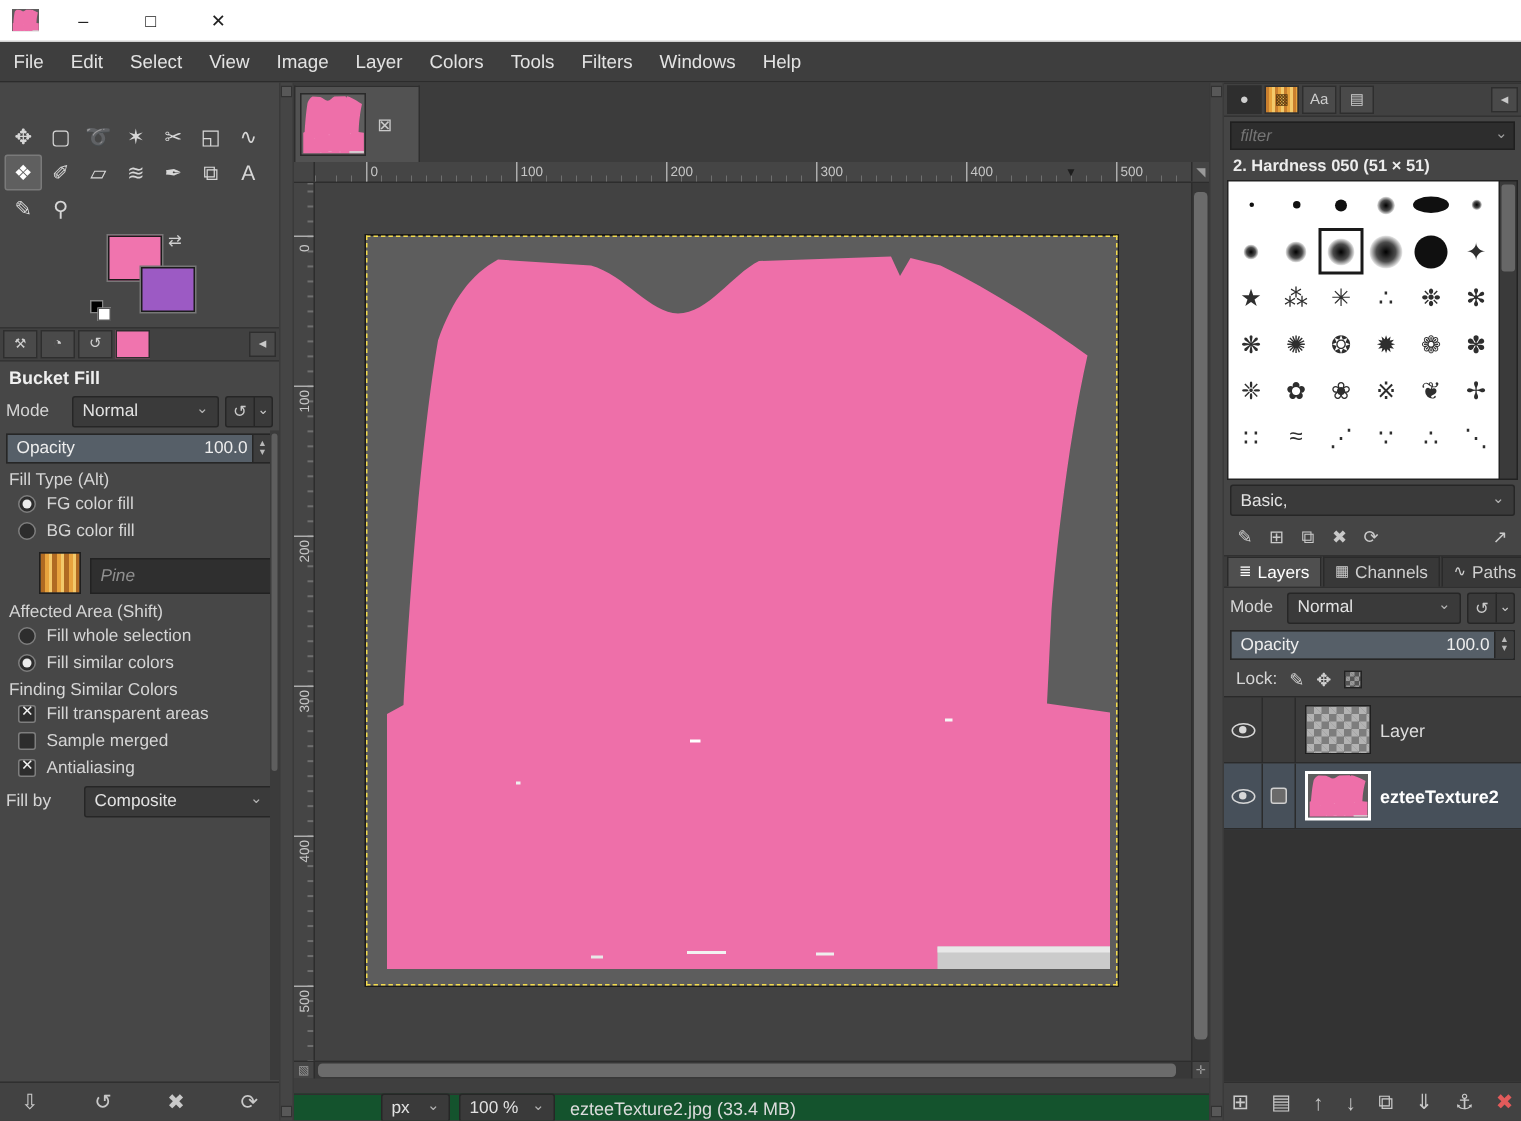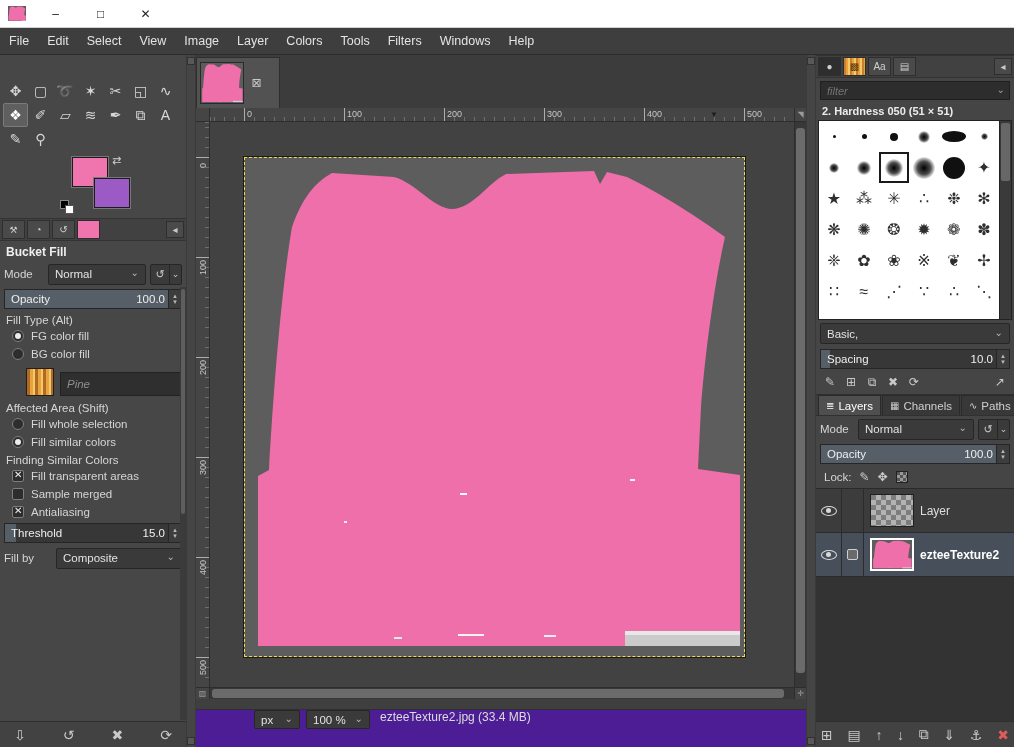--- a/index.html
+++ b/index.html
@@ -104,21 +104,21 @@
   .canvas-image svg{width:100%;height:100%;display:block}
   .boundary{position:absolute;inset:0;border:1px dashed #f3db4d;box-shadow:0 0 0 1px rgba(0,0,0,.6)}
   .vscroll{width:12px;background:#383838;position:relative;border-left:1px solid #2d2d2d}
   .vscroll i{position:absolute;left:1px;right:1px;top:6px;bottom:14px;background:#6b6b6b;border-radius:3px}
   .hscroll-row{height:12px;display:flex;background:#383838;border-top:1px solid #2d2d2d}
   .hs-corner{width:14px;display:flex;align-items:center;justify-content:center;color:#9a9a9a;font-size:8px;background:#454545;border-right:1px solid #2d2d2d}
   .hs-track{flex:1;position:relative}
   .hs-track i{position:absolute;top:1px;bottom:1px;left:2px;right:10px;background:#6b6b6b;border-radius:3px}
   .hs-nav{width:12px;display:flex;align-items:center;justify-content:center;color:#9a9a9a;font-size:8px;background:#454545;border-left:1px solid #2d2d2d}
   .canvas-gap{height:10px}
-  .statusbar{height:38px;margin-top:auto;background:#4c1d95;border-top:1px solid #2f2f2f;display:flex;gap:6px;padding-left:58px}
+  .statusbar{height:18px;margin-top:auto;background:#14532d;border-top:1px solid #2f2f2f;display:flex;align-items:center;gap:6px;padding-left:58px}
   .statusbar .gselect{flex:0 0 auto;height:19px}
   .unit-select{width:46px}
   .zoom-select{width:64px}
   .file-info{font-size:12px;color:#dcdcdc;margin-left:4px}
 
   
   .filter-row{position:relative;margin:3px 4px}
   .filter-input{width:100%;height:19px;background:#2d2d2d;border:1px solid #1f1f1f;color:#a8a8a8;font-style:italic;font-size:11px;padding:0 18px 0 6px;font-family:"Liberation Sans","DejaVu Sans",sans-serif}
   .filter-chev{position:absolute;right:5px;top:3px;color:#9f9f9f;font-size:10px}
   .brush-header{font-weight:bold;font-size:11px;color:#ececec;padding:2px 6px 3px}
@@ -355,29 +355,20 @@
           <span class="opt-label">Sample merged</span>
         </div>
 
 
         <div class="opt-row checked">
           <span class="check"></span>
           <span class="opt-label">Antialiasing</span>
         </div>
       </div>
 
-    <div class="gslider">
-      <div class="gfill" style="width: 6%;"></div>
-      <span class="glab">Threshold</span>
-      <span class="gval">15.0</span>
-      <span class="gspin">
-          <i>▴</i>
-          <i>▾</i>
-        </span>
-    </div>
 
     <div class="gim-row">
       <span class="gim-label" style="width:48px">Fill by</span>
       <div class="gselect">
         <span>Composite</span>
         <span class="chev">⌄</span>
       </div>
     </div>
 
     <div class="to-scroll">
@@ -643,29 +634,20 @@
         </div>
       <div class="bscroll">
           <i></i>
         </div>
     </div>
     <div class="group-row">
       <div class="gselect">
         <span>Basic,</span>
         <span class="chev">⌄</span>
       </div>
-    </div>
-    <div class="gslider">
-      <div class="gfill" style="width: 5%;"></div>
-      <span class="glab">Spacing</span>
-      <span class="gval">10.0</span>
-      <span class="gspin">
-          <i>▴</i>
-          <i>▾</i>
-        </span>
     </div>
     <div class="brush-actions">
 
     <i class="mini-icon">✎</i>
         <i class="mini-icon">⊞</i>
         <i class="mini-icon">⧉</i>
         <i class="mini-icon">✖</i>
         <i class="mini-icon">⟳</i>
         <i class="mini-icon push-right">↗</i>
       </div>

